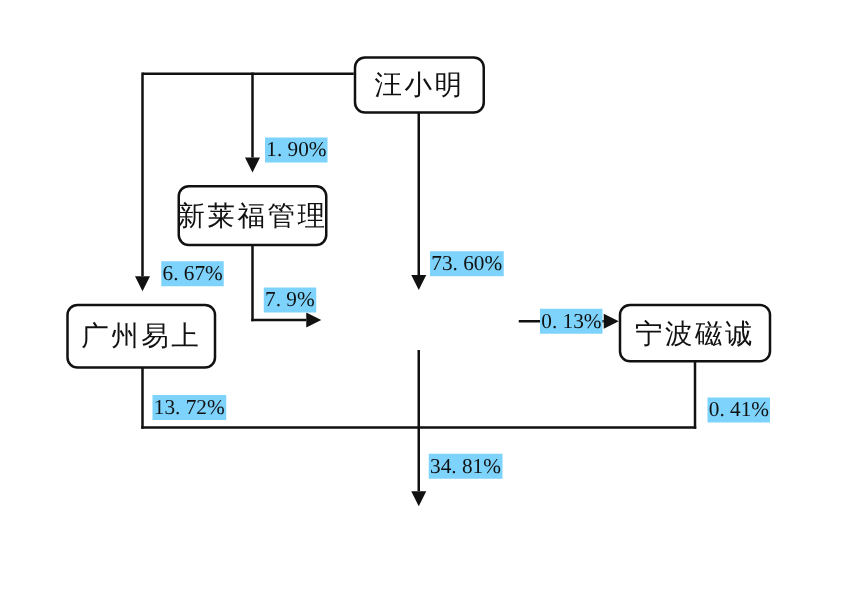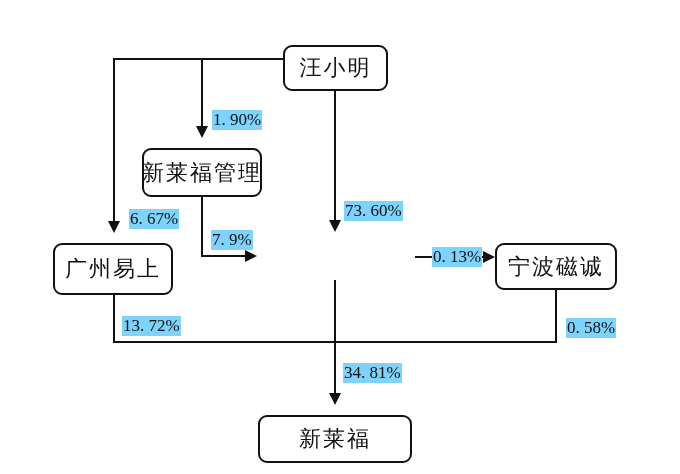--- a/index.html
+++ b/index.html
@@ -68,31 +68,28 @@
   <div class="line" style="left:334px;top:280px;width:2px;height:113px;"></div>
   <div class="arrow down" style="left:329px;top:393px;"></div>
 
   <div class="pct" style="left:212px;top:110px;">1. 90%</div>
   <div class="pct" style="left:129px;top:209px;">6. 67%</div>
   <div class="pct" style="left:344px;top:201px;">73. 60%</div>
   <div class="pct" style="left:211px;top:230px;">7. 9%</div>
   <div class="pct" style="left:432px;top:219px;margin-top:28px;">0. 13%</div>
   <div class="pct" style="left:122px;top:316px;">13. 72%</div>
   <div class="pct" style="left:343px;top:315px;margin-top:48px;">34. 81%</div>
-  <div class="pct" style="left:566px;top:318px;">0. 58%</div>
+  <div class="pct" style="left:566px;top:318px;">0. 41%</div>
 
   <div class="node" style="left:283px;top:35px;width:105px;height:46px;">
     <span>汪小明</span>
   </div>
   <div class="node" style="left:142px;top:138px;width:120px;height:49px;">
     <span>新莱福管理</span>
   </div>
   <div class="node" style="left:53px;top:233px;width:120px;height:52px;">
     <span>广州易上</span>
   </div>
   <div class="node" style="left:495px;top:233px;width:122px;height:47px;">
     <span>宁波磁诚</span>
   </div>
-  <div class="node" style="left:258px;top:405px;width:154px;height:48px;">
-    <span>新莱福</span>
-  </div>
 
 </div>
 
 </body></html>

